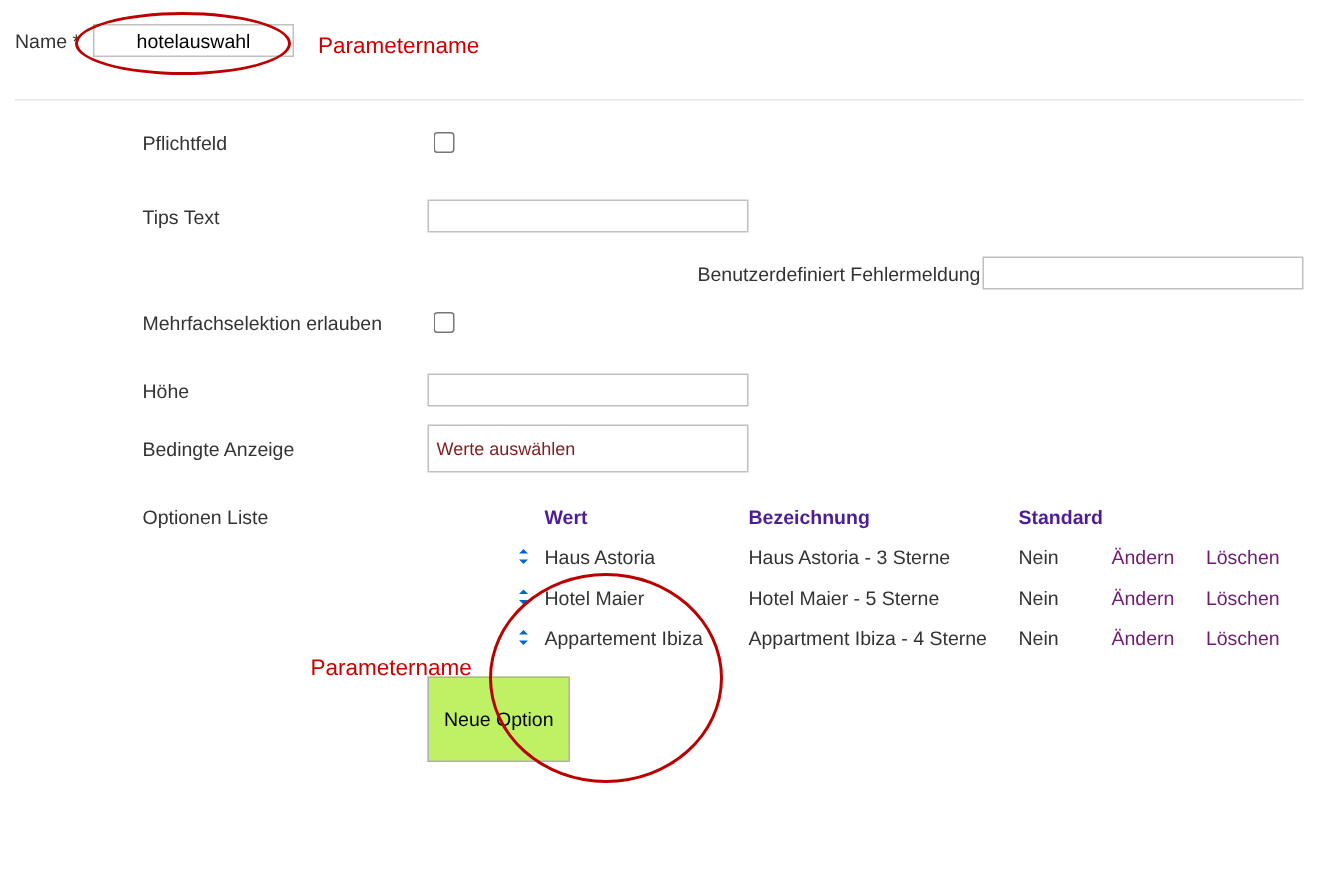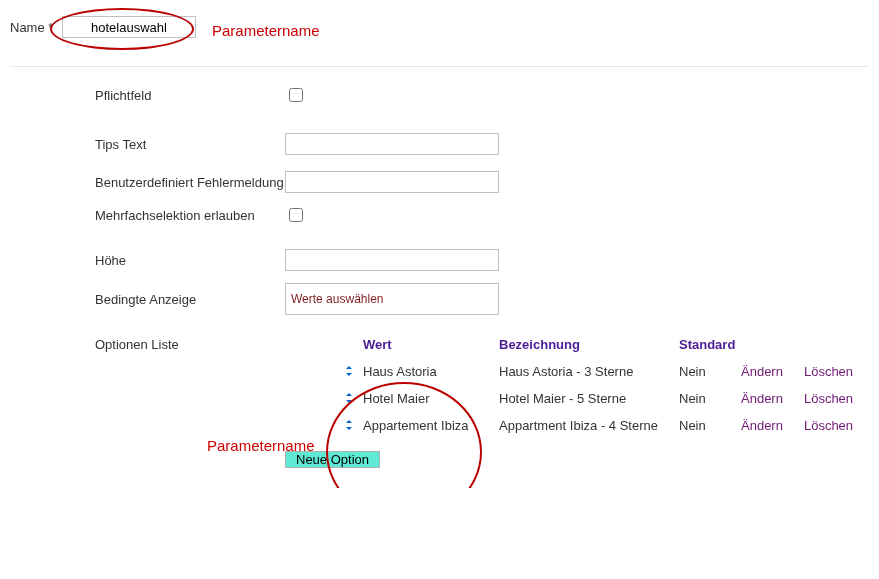--- a/index.html
+++ b/index.html
@@ -99,22 +99,22 @@
     display: inline-flex;
     flex-direction: column;
     gap: -2px;
     line-height: 4px;
     cursor: move;
     color: #0066cc;
   }
   .handle svg { display:block; }
   .btn {
     border: 1px solid #b0b0b0;
-    background: #5eead4;
-    padding: 0 10px;
+    background: #bef264;
+    padding: 20px 10px;
     font-size: 13px;
     font-family: inherit;
     cursor: pointer;
     margin-top: 8px;
   }
   .options-area { display:flex; align-items:flex-start; }
   .options-area .label-col { padding-top: 6px; }
   .options-indent { padding-left: 60px; }
 </style>
 </head>
@@ -139,21 +139,21 @@
     <div class="row">
       <div class="label-col">Pflichtfeld</div>
       <div class="field-col"><input type="checkbox" style=""></div>
     </div>
 
     <div class="row" style="margin-top:28px;">
       <div class="label-col">Tips Text</div>
       <div class="field-col"><input type="text" class="text-wide" style=""></div>
     </div>
 
-    <div class="row" style="margin-top:16px;">
+    <div class="row" style="margin-top:16px;justify-content:flex-end;">
       <div class="label-col">Benutzerdefiniert Fehlermeldung</div>
       <div class="field-col"><input type="text" class="text-wide" style=""></div>
     </div>
 
     <div class="row" style="">
       <div class="label-col">Mehrfachselektion erlauben</div>
       <div class="field-col"><input type="checkbox" style=""></div>
     </div>
 
     <div class="row" style="margin-top:24px;">

